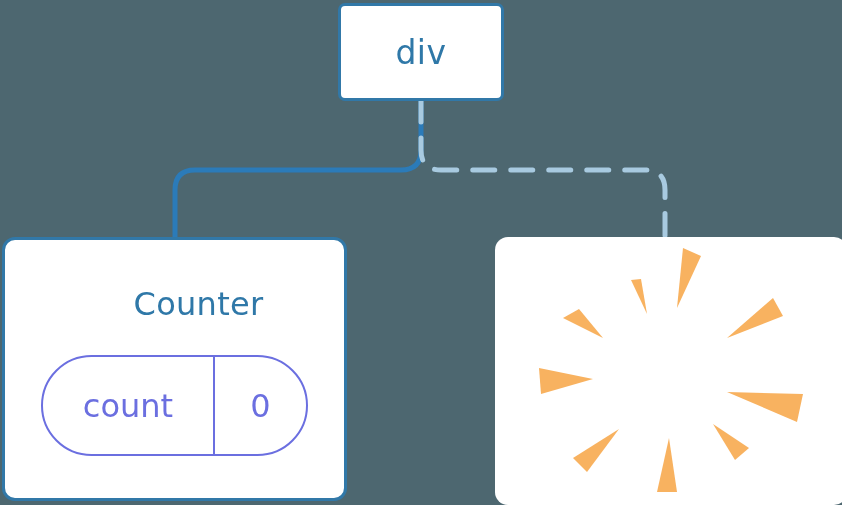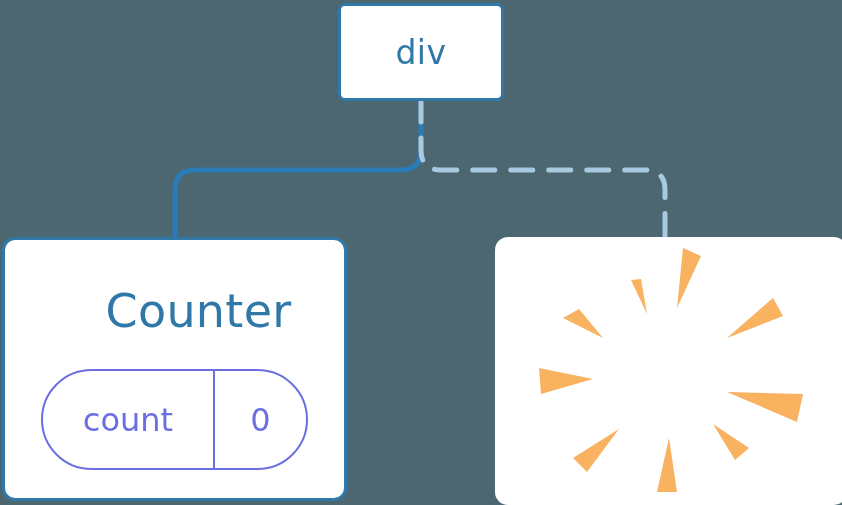--- a/index.html
+++ b/index.html
@@ -61,21 +61,21 @@
     left: 2px;
     top: 237px;
     width: 345px;
     height: 264px;
     border: 3px solid #3178a8;
     border-radius: 13px;
     justify-content: flex-start;
     z-index: 3;
   }
   #node-counter .node-title {
-    font-size: 46px;
+    font-size: 32px;
     color: #2f78a8;
     margin-top: 48px;
     line-height: 1;
     letter-spacing: 0.3px;
     margin-left: 48px;
   }
 
   
   .state-pill {
     margin-top: 35px;

